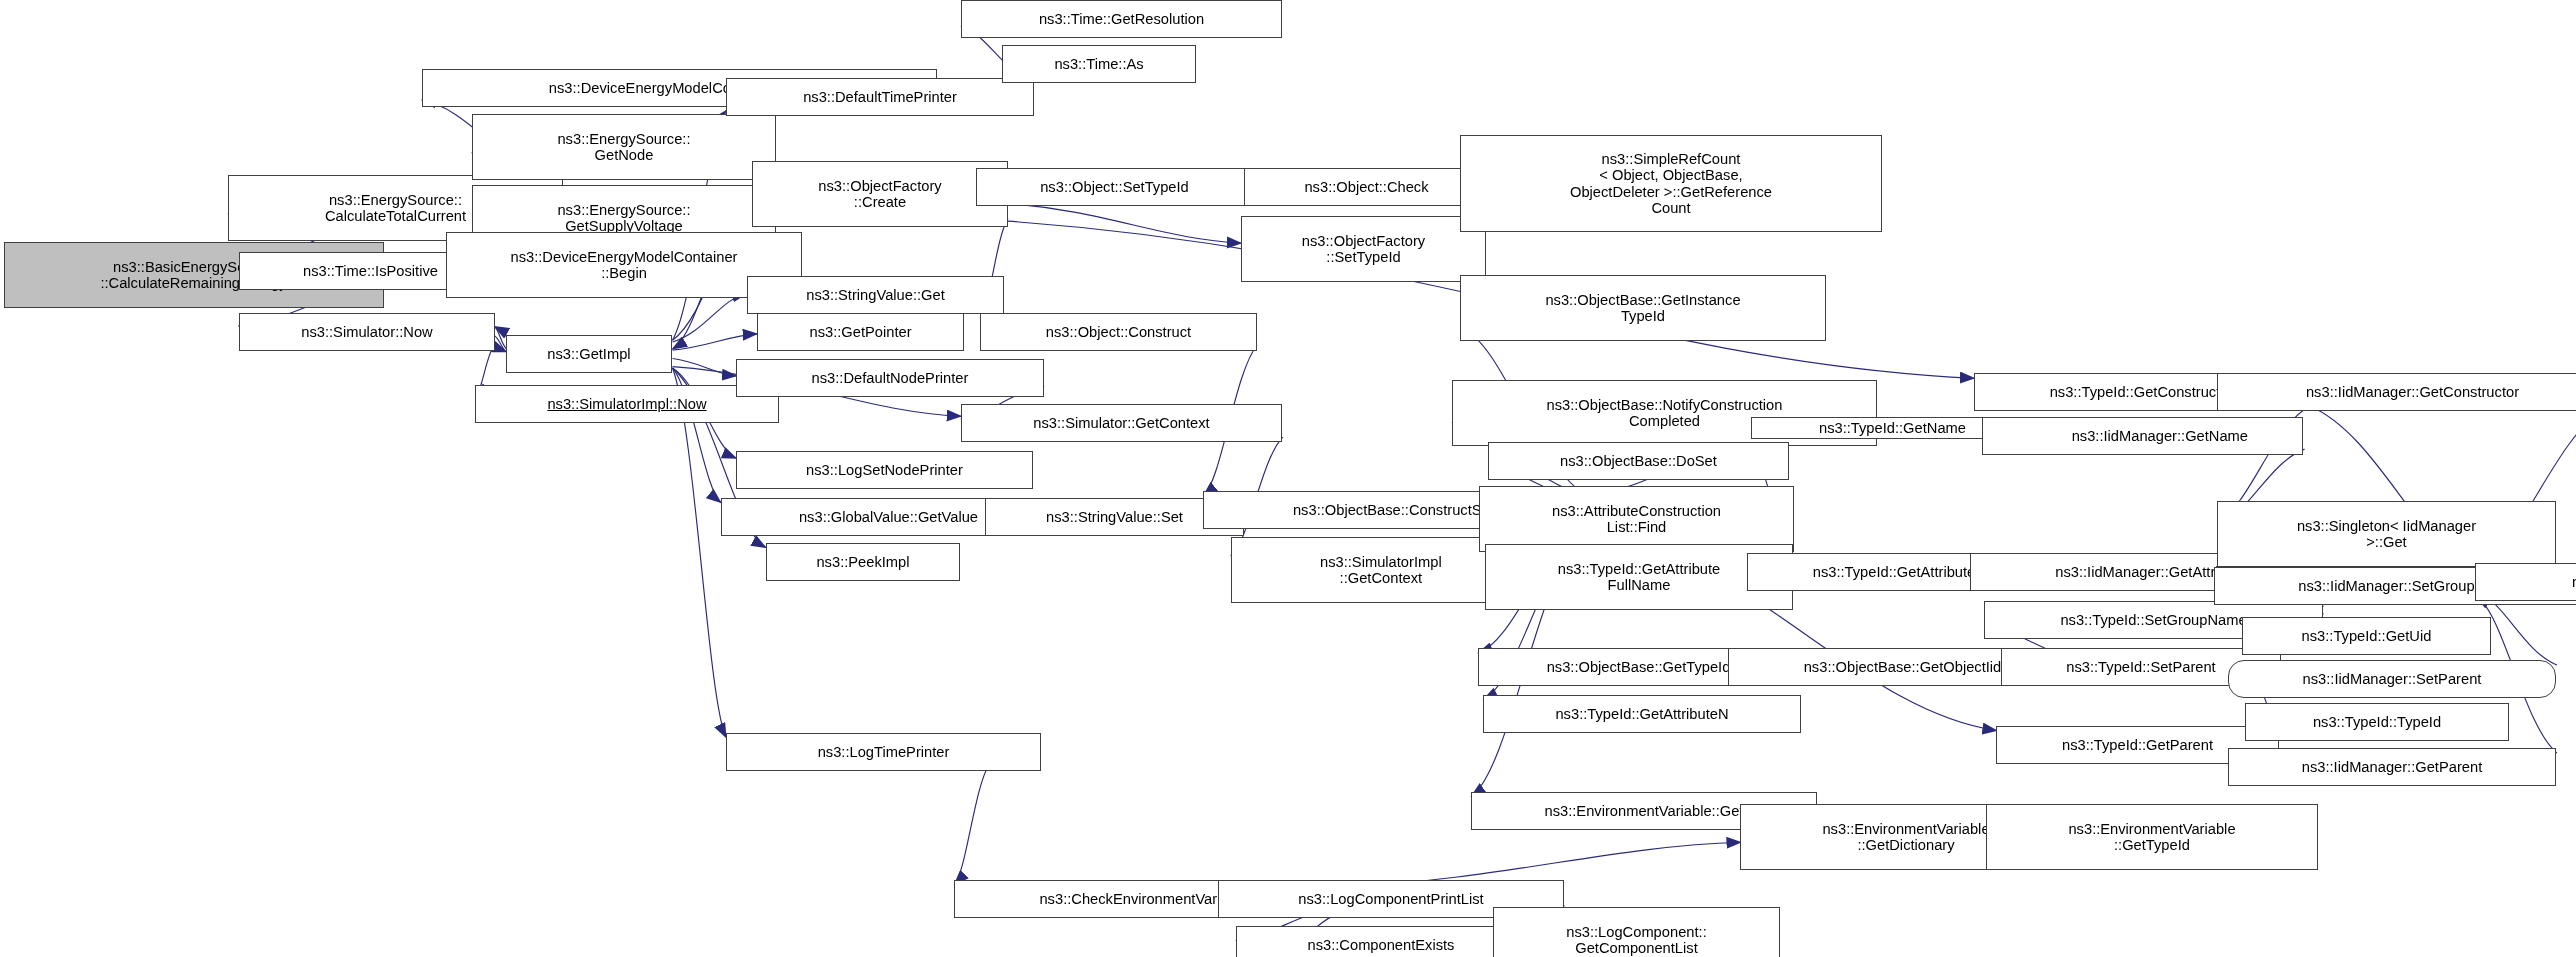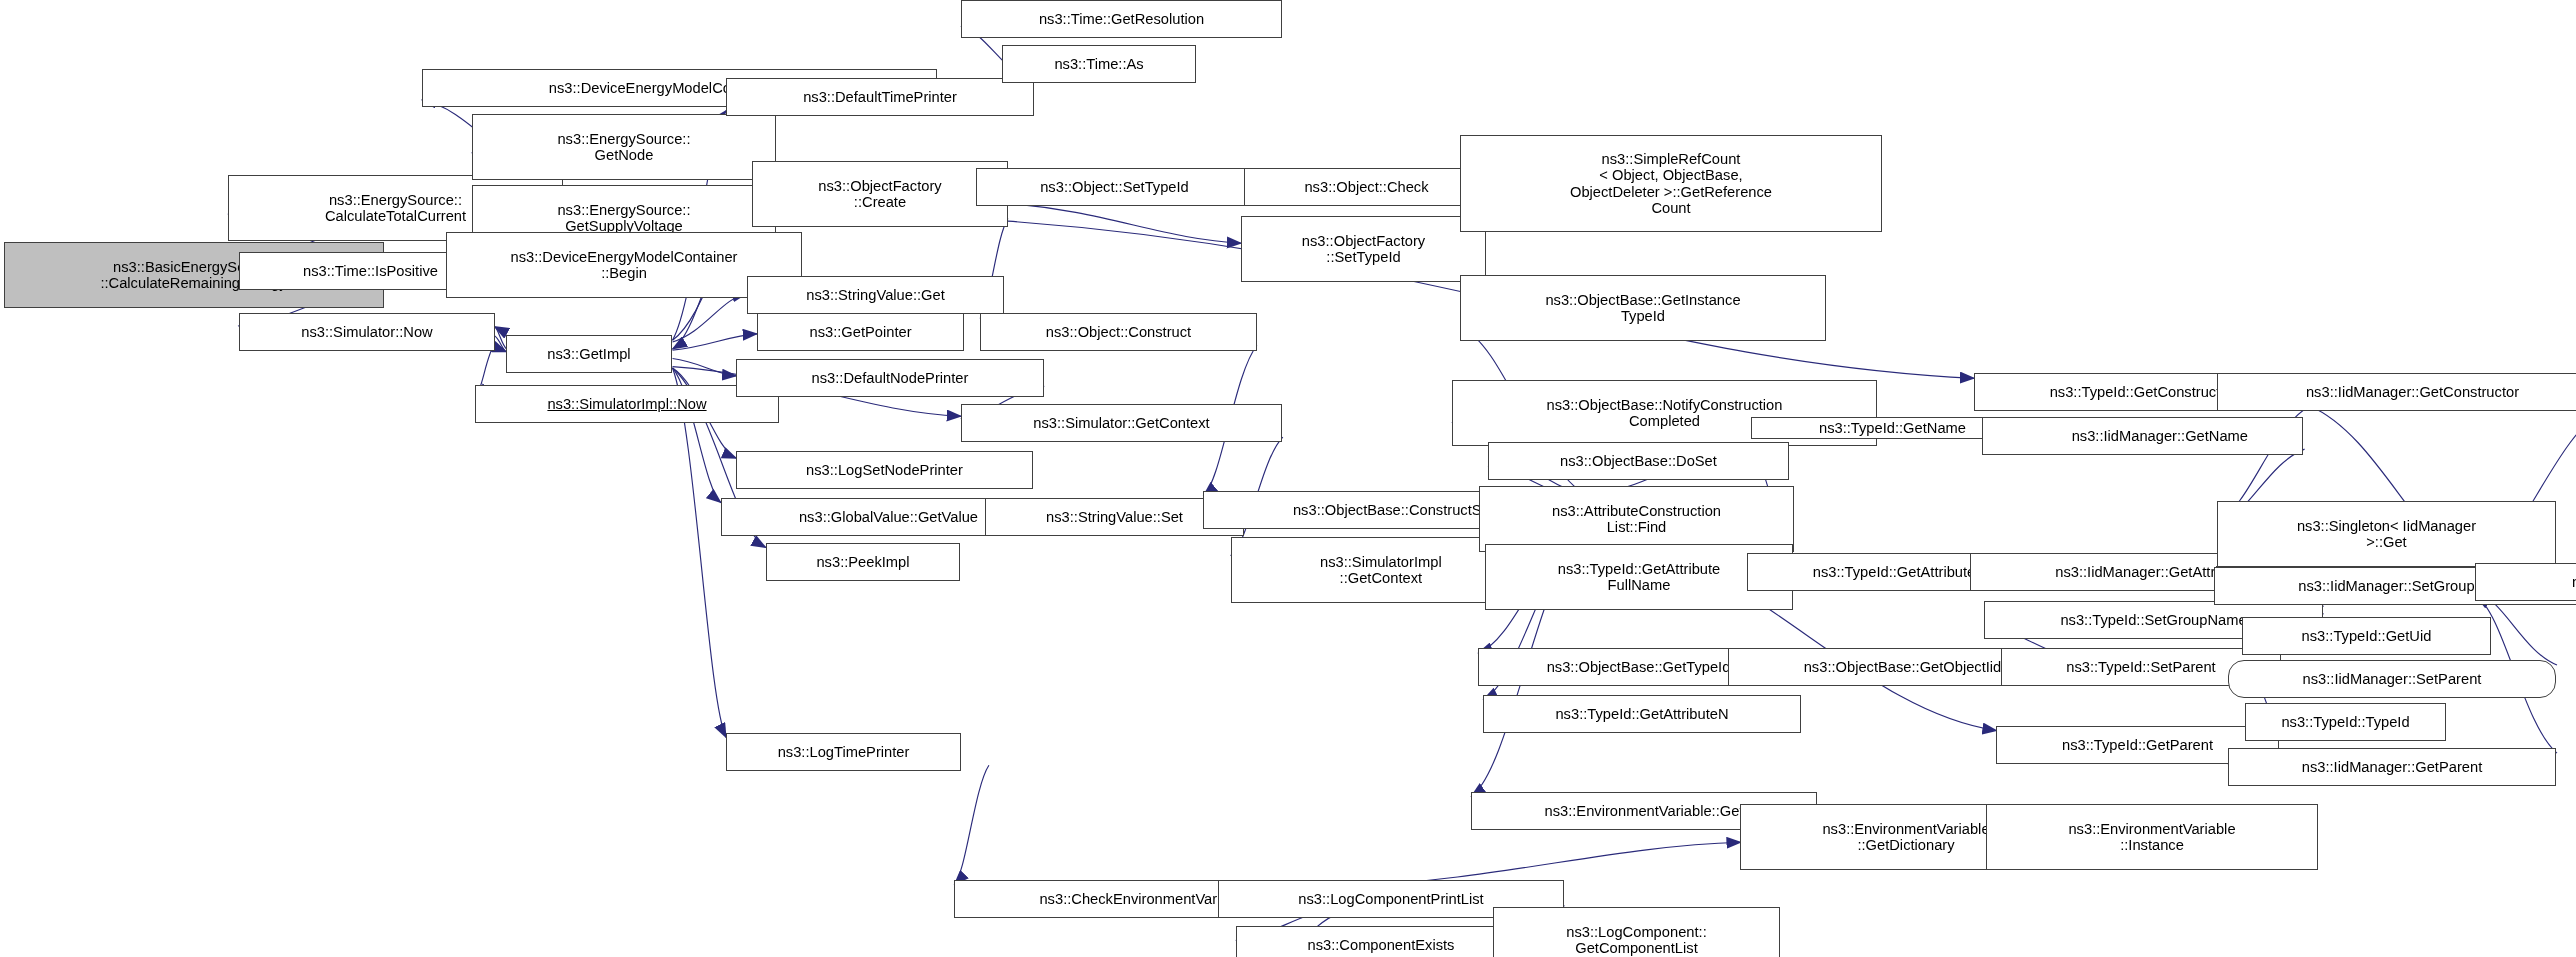--- a/index.html
+++ b/index.html
@@ -150,21 +150,21 @@
       <div class="node" style="left: 475px; top: 385px; width: 304px; height: 38px; text-decoration: underline;">ns3::SimulatorImpl::Now</div>
       <div class="node" style="left: 726px; top: 78px; width: 308px; height: 38px;">ns3::DefaultTimePrinter</div>
       <div class="node" style="left: 752px; top: 161px; width: 256px; height: 66px;">ns3::ObjectFactory
 ::Create</div>
       <div class="node" style="left: 747px; top: 276px; width: 257px; height: 38px;">ns3::StringValue::Get</div>
       <div class="node" style="left: 757px; top: 313px; width: 207px; height: 38px;">ns3::GetPointer</div>
       <div class="node" style="left: 736px; top: 359px; width: 308px; height: 38px;">ns3::DefaultNodePrinter</div>
       <div class="node" style="left: 736px; top: 451px; width: 297px; height: 38px;">ns3::LogSetNodePrinter</div>
       <div class="node" style="left: 721px; top: 498px; width: 335px; height: 38px;">ns3::GlobalValue::GetValue</div>
       <div class="node" style="left: 766px; top: 543px; width: 194px; height: 38px;">ns3::PeekImpl</div>
-      <div class="node" style="left: 726px; top: 733px; width: 235px; height: 38px;">ns3::LogTimePrinter</div>
+      <div class="node" style="left: 726px; top: 733px; width: 315px; height: 38px;">ns3::LogTimePrinter</div>
       <div class="node" style="left: 961px; top: 0px; width: 321px; height: 38px;">ns3::Time::GetResolution</div>
       <div class="node" style="left: 1002px; top: 45px; width: 194px; height: 38px;">ns3::Time::As</div>
       <div class="node" style="left: 976px; top: 168px; width: 277px; height: 38px;">ns3::Object::SetTypeId</div>
       <div class="node" style="left: 1241px; top: 216px; width: 245px; height: 66px;">ns3::ObjectFactory
 ::SetTypeId</div>
       <div class="node" style="left: 980px; top: 313px; width: 277px; height: 38px;">ns3::Object::Construct</div>
       <div class="node" style="left: 961px; top: 404px; width: 321px; height: 38px;">ns3::Simulator::GetContext</div>
       <div class="node" style="left: 985px; top: 498px; width: 259px; height: 38px;">ns3::StringValue::Set</div>
       <div class="node" style="left: 1244px; top: 168px; width: 245px; height: 38px;">ns3::Object::Check</div>
       <div class="node" style="left: 1460px; top: 135px; width: 422px; height: 97px;">ns3::SimpleRefCount
@@ -196,25 +196,25 @@
       <div class="node" style="left: 1728px; top: 648px; width: 349px; height: 38px;">ns3::ObjectBase::GetObjectIid</div>
       <div class="node" style="left: 1740px; top: 804px; width: 332px; height: 66px;">ns3::EnvironmentVariable
 ::GetDictionary</div>
       <div class="node" style="left: 1974px; top: 373px; width: 335px; height: 38px;">ns3::TypeId::GetConstructor</div>
       <div class="node" style="left: 1982px; top: 417px; width: 321px; height: 38px; padding-left: 39px;">ns3::IidManager::GetName</div>
       <div class="node" style="left: 1970px; top: 553px; width: 373px; height: 38px;">ns3::IidManager::GetAttributeN</div>
       <div class="node" style="left: 1984px; top: 601px; width: 339px; height: 38px;">ns3::TypeId::SetGroupName</div>
       <div class="node" style="left: 2001px; top: 648px; width: 280px; height: 38px;">ns3::TypeId::SetParent</div>
       <div class="node" style="left: 1996px; top: 726px; width: 283px; height: 38px;">ns3::TypeId::GetParent</div>
       <div class="node" style="left: 1986px; top: 804px; width: 332px; height: 66px;">ns3::EnvironmentVariable
-::Instance</div>
+::GetTypeId</div>
       <div class="node" style="left: 2217px; top: 373px; width: 391px; height: 38px;">ns3::IidManager::GetConstructor</div>
       <div class="node" style="left: 2217px; top: 501px; width: 339px; height: 66px;">ns3::Singleton&lt; IidManager
 &gt;::Get</div>
       <div class="node" style="left: 2214px; top: 567px; width: 384px; height: 38px;">ns3::IidManager::SetGroupName</div>
       <div class="node" style="left: 2242px; top: 617px; width: 249px; height: 38px;">ns3::TypeId::GetUid</div>
       <div class="node" style="left: 2228px; top: 660px; width: 328px; height: 38px; border-radius: 16px;">ns3::IidManager::SetParent</div>
-      <div class="node" style="left: 2245px; top: 703px; width: 201px; height: 38px;">ns3::TypeId::TypeId</div>
+      <div class="node" style="left: 2245px; top: 703px; width: 264px; height: 38px;">ns3::TypeId::TypeId</div>
       <div class="node" style="left: 2228px; top: 748px; width: 328px; height: 38px;">ns3::IidManager::GetParent</div>
       <div class="node" style="left: 2475px; top: 563px; width: 429px; height: 38px;">ns3::IidManager::LookupInformation</div>
     </div>
 </div>
 
 
 </body></html>

